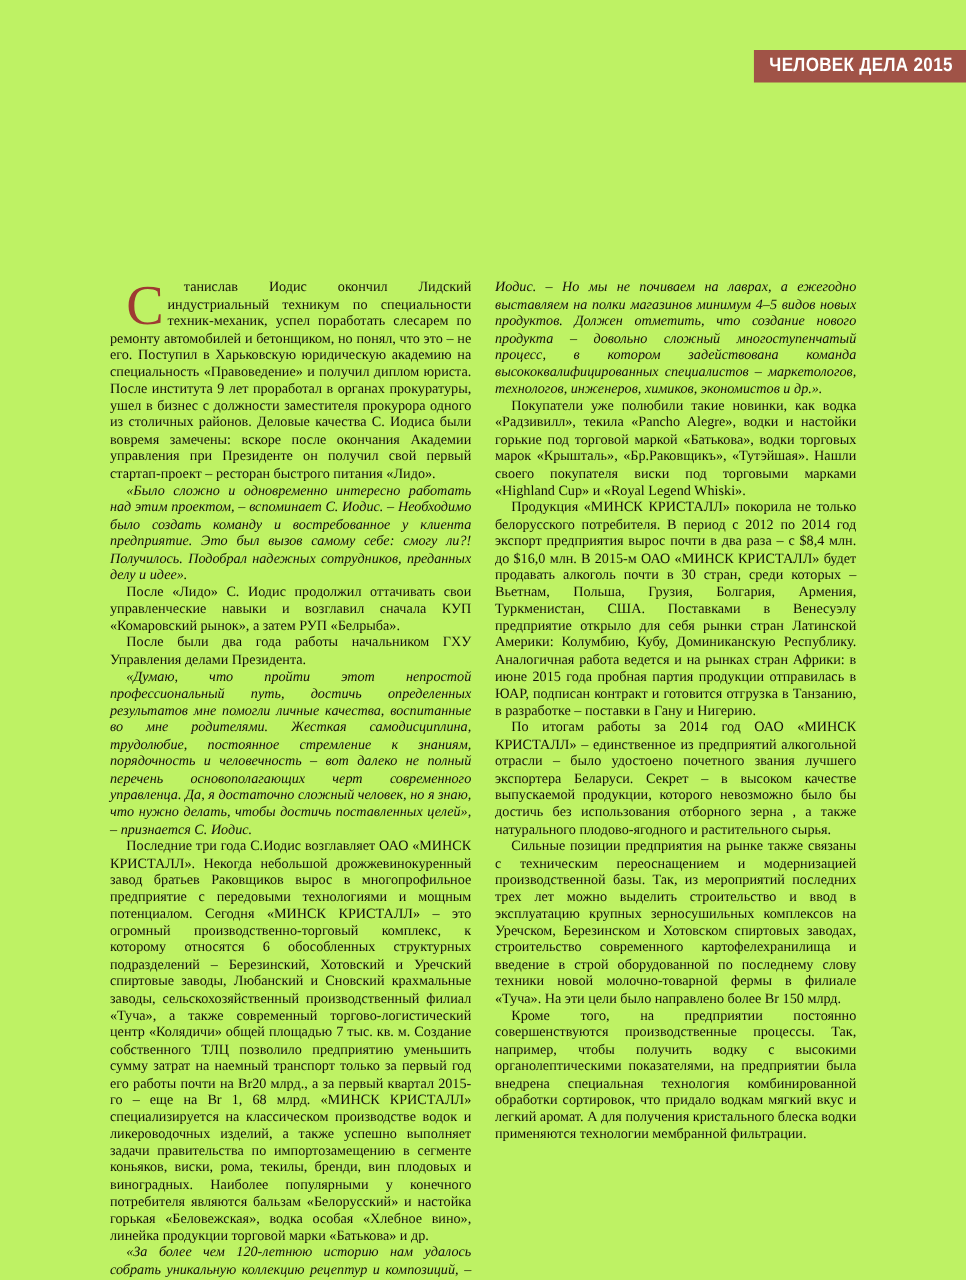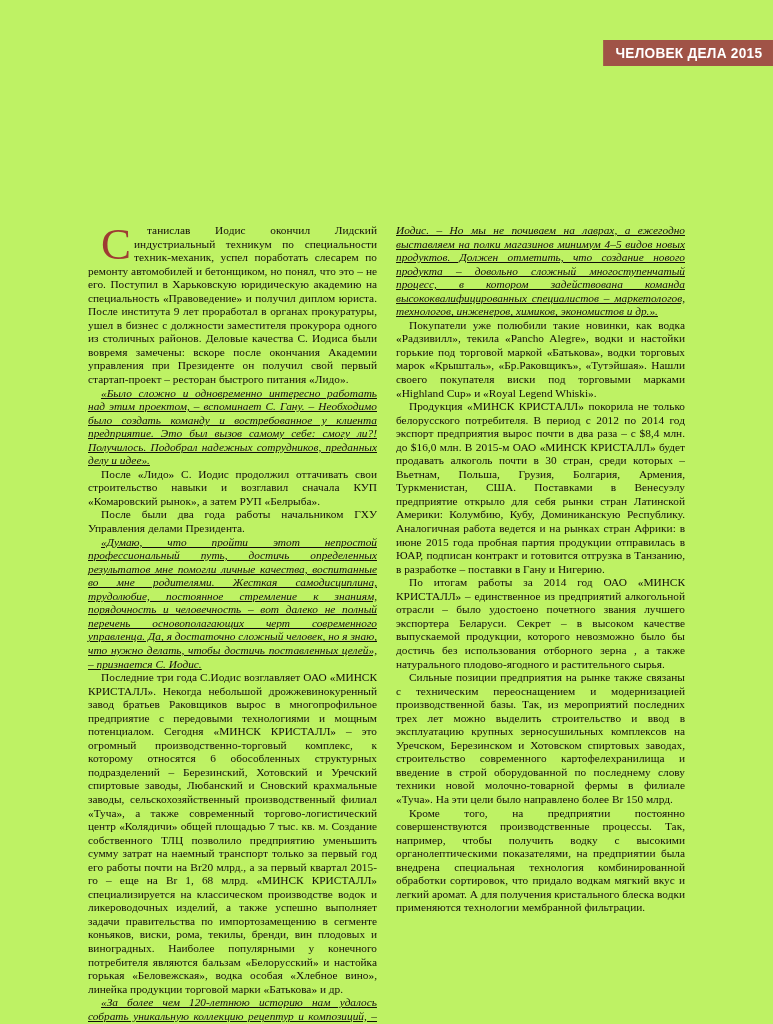--- a/index.html
+++ b/index.html
@@ -100,21 +100,20 @@
     text-align: justify;
     text-justify: inter-word;
     hyphens: manual;
   }
   .col p {
     margin: 0;
     text-indent: 13px;
   }
   .col p.italic {
     font-style: italic;
-    text-decoration: underline;
   }
   .col p.noindent { text-indent: 0; }
 
   
   .dropcap-para {
     position: relative;
   }
   .dropcap {
     float: left;
     font-family: "Liberation Serif", "DejaVu Serif", serif;
@@ -131,22 +130,22 @@
 <div class="page">
 
   <div class="header-band">
     <div class="header-badge">ЧЕЛОВЕК ДЕЛА 2015</div>
   </div>
 
 
   <div class="columns">
     <div class="col" id="col-left">
         <p class="dropcap-para"><span class="dropcap">С</span>танислав Иодис окончил Лидский индустриальный техникум по специальности техник-механик, успел поработать слесарем по ремонту автомобилей и бетонщиком, но понял, что это – не его. Поступил в Харьковскую юридическую академию на специальность «Правоведение» и получил диплом юриста. После института 9 лет проработал в органах прокуратуры, ушел в бизнес с должности заместителя прокурора одного из столичных районов. Деловые качества С. Иодиса были вовремя замечены: вскоре после окончания Академии управления при Президенте он получил свой первый стартап-проект – ресторан быстрого питания «Лидо».</p>
-        <p class="italic">«Было сложно и одновременно интересно работать над этим проектом, – вспоминает С. Гану. – Необходимо было создать команду и востребованное у клиента предприятие. Это был вызов самому себе: смогу ли?! Получилось. Подобрал надежных сотрудников, преданных делу и идее».</p>
-        <p>После «Лидо» С. Иодис продолжил оттачивать свои строительство навыки и возглавил сначала КУП «Комаровский рынок», а затем РУП «Белрыба».</p>
+        <p class="italic">«Было сложно и одновременно интересно работать над этим проектом, – вспоминает С. Иодис. – Необходимо было создать команду и востребованное у клиента предприятие. Это был вызов самому себе: смогу ли?! Получилось. Подобрал надежных сотрудников, преданных делу и идее».</p>
+        <p>После «Лидо» С. Иодис продолжил оттачивать свои управленческие навыки и возглавил сначала КУП «Комаровский рынок», а затем РУП «Белрыба».</p>
         <p>После были два года работы начальником ГХУ Управления делами Президента.</p>
         <p class="italic">«Думаю, что пройти этот непростой профессиональный путь, достичь определенных результатов мне помогли личные качества, воспитанные во мне родителями. Жесткая самодисциплина, трудолюбие, постоянное стремление к знаниям, порядочность и человечность – вот далеко не полный перечень основополагающих черт современного управленца. Да, я достаточно сложный человек, но я знаю, что нужно делать, чтобы достичь поставленных целей», – признается С. Иодис.</p>
         <p>Последние три года С.Иодис возглавляет ОАО «МИНСК КРИСТАЛЛ». Некогда небольшой дрожжевинокуренный завод братьев Раковщиков вырос в многопрофильное предприятие с передовыми технологиями и мощным потенциалом. Сегодня «МИНСК КРИСТАЛЛ» – это огромный производственно-торговый комплекс, к которому относятся 6 обособленных структурных подразделений – Березинский, Хотовский и Уречский спиртовые заводы, Любанский и Сновский  крахмальные заводы, сельскохозяйственный производственный филиал «Туча», а также современный торгово-логистический центр «Колядичи» общей площадью   7 тыс. кв. м.  Создание собственного ТЛЦ   позволило предприятию уменьшить сумму затрат на наемный транспорт только за первый год его работы почти на Br20 млрд., а за первый квартал 2015-го – еще на Br 1, 68 млрд. «МИНСК КРИСТАЛЛ» специализируется на классическом производстве водок и ликероводочных изделий, а также успешно выполняет задачи правительства по импортозамещению в сегменте коньяков, виски, рома, текилы, бренди, вин плодовых и виноградных. Наиболее популярными у конечного потребителя являются бальзам «Белорусский» и настойка горькая «Беловежская», водка особая «Хлебное вино»,  линейка продукции торговой марки «Батькова» и др.</p>
         <p class="italic">«За более чем 120-летнюю историю нам удалось собрать уникальную коллекцию рецептур и композиций, – говорит С.</p>
       </div>
     <div class="col" id="col-right">
         <p class="italic noindent">Иодис. – Но мы не почиваем на лаврах, а ежегодно выставляем на полки магазинов минимум 4–5 видов новых продуктов. Должен отметить, что создание нового продукта – довольно сложный многоступенчатый процесс, в котором задействована команда высококвалифицированных специалистов – маркетологов, технологов, инженеров, химиков, экономистов и др.».</p>
         <p>Покупатели уже полюбили такие новинки, как водка «Радзивилл», текила «Pancho Alegre», водки и настойки горькие под торговой маркой «Батькова»,  водки торговых марок «Крышталь», «Бр.Раковщикъ», «Тутэйшая». Нашли своего покупателя виски под торговыми марками «Highland Cup» и «Royal Legend Whiski».</p>
         <p>Продукция «МИНСК КРИСТАЛЛ» покорила не только белорусского потребителя. В период с 2012 по 2014 год экспорт предприятия вырос почти в два раза – с $8,4 млн. до $16,0 млн. В 2015-м ОАО «МИНСК КРИСТАЛЛ» будет продавать алкоголь почти в 30 стран, среди которых – Вьетнам, Польша, Грузия, Болгария, Армения, Туркменистан, США. Поставками в Венесуэлу предприятие открыло для себя рынки стран Латинской Америки: Колумбию, Кубу, Доминиканскую Республику. Аналогичная работа ведется и на рынках стран Африки: в июне 2015 года пробная партия продукции отправилась в ЮАР, подписан контракт и готовится отгрузка в Танзанию, в разработке – поставки в Гану и Нигерию.</p>
         <p>По итогам работы за 2014 год ОАО «МИНСК КРИСТАЛЛ» – единственное из предприятий алкогольной отрасли – было удостоено почетного звания лучшего экспортера Беларуси. Секрет – в высоком качестве выпускаемой продукции, которого невозможно было бы достичь без использования отборного зерна , а также натурального плодово-ягодного и растительного сырья.</p>

